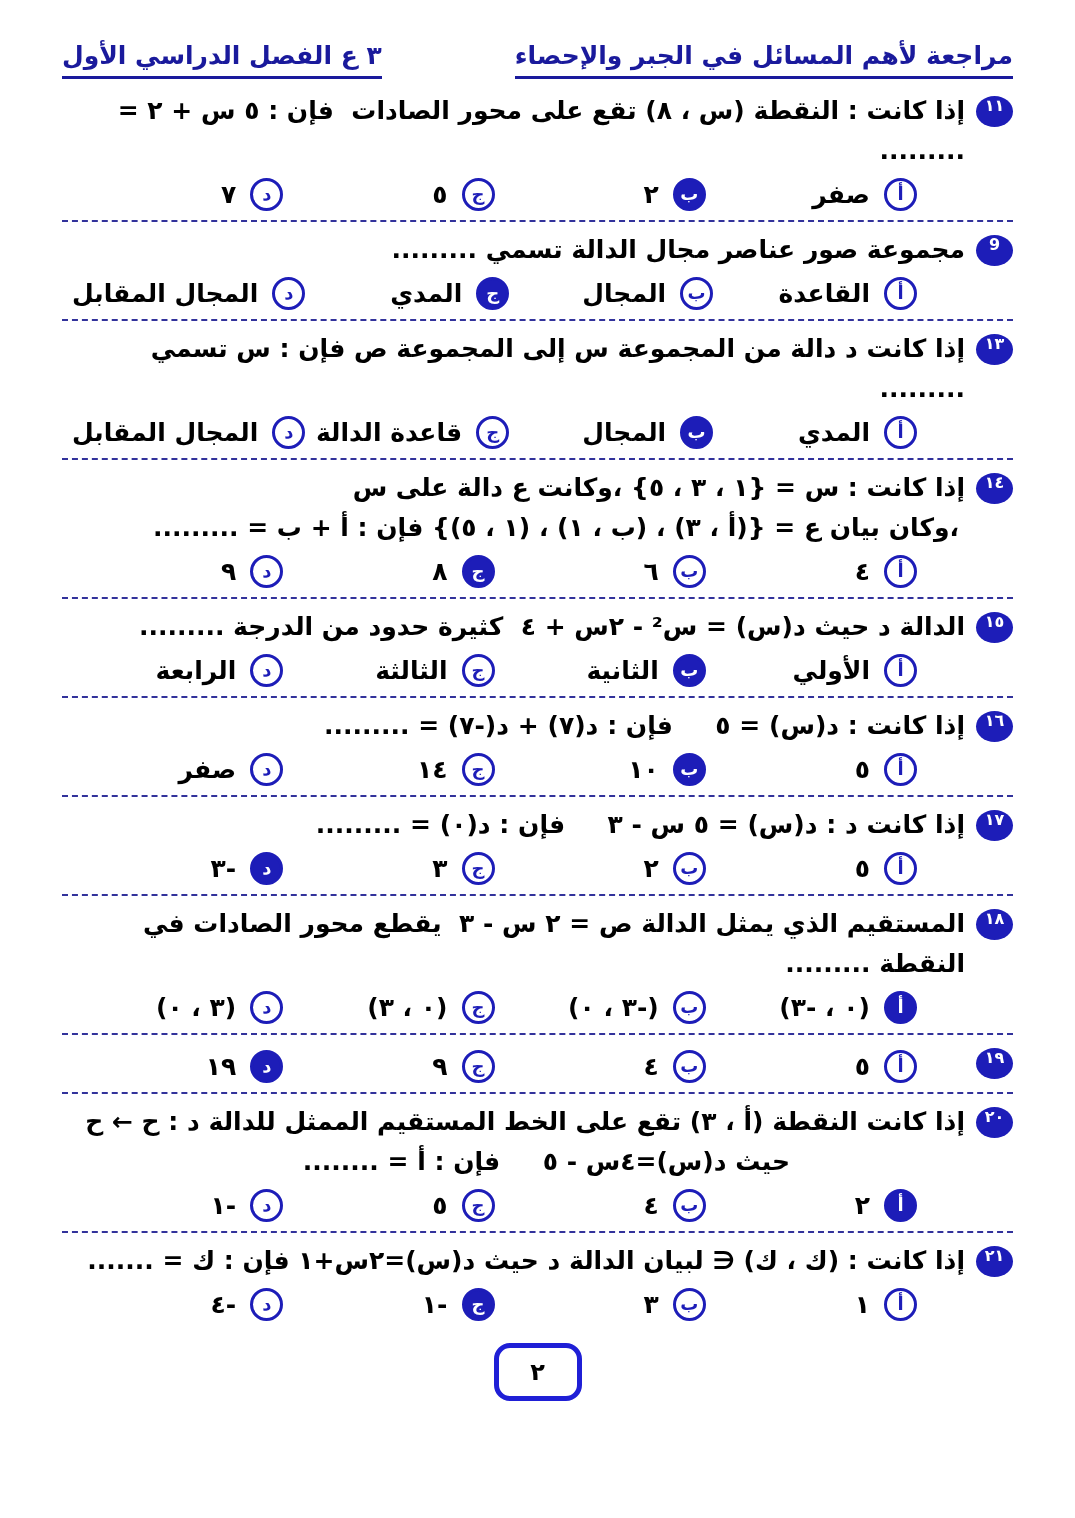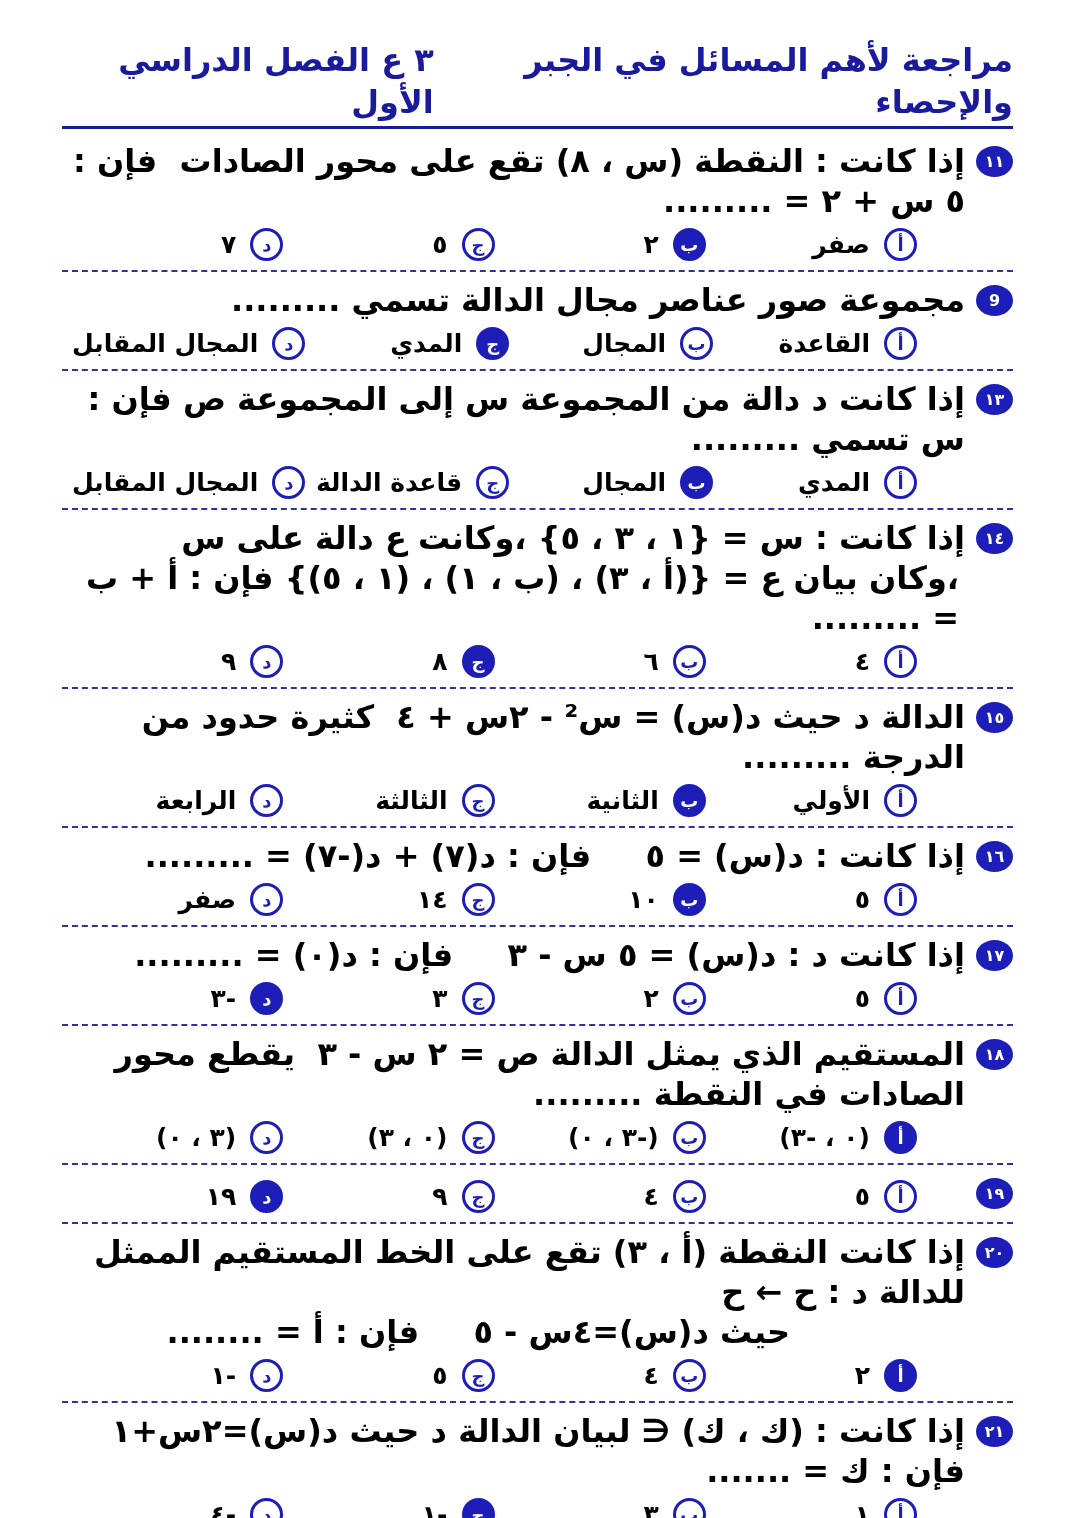--- a/index.html
+++ b/index.html
@@ -10,36 +10,36 @@
     font-weight:bold;
     direction:rtl;
     color:#000;
     overflow:hidden;
   }
   .page { padding:40px 62px 0 62px; }
 
   
   .hdr { display:flex; justify-content:space-between; align-items:flex-end; margin-bottom:4px; }
   .hdr-title {
-    color:#1a1a9c; font-size:32px; line-height:1.3;
+    color:#1a1a9c; font-size:25px; line-height:1.3;
     border-bottom:3px solid #1a1a9c; padding-bottom:3px;
   }
   .hdr-left { min-width:300px; text-align:right; }
 
   
   .question { padding-top:8px; }
   .q-head { display:flex; align-items:flex-start; }
   .badge {
     flex:0 0 auto; width:37px; height:31px; margin-top:5px; margin-left:11px;
     background:#1d1db8; border-radius:50%;
-    display:flex; align-items:center; justify-content:center;
+    display:flex; align-items:flex-start; justify-content:center;
     color:#fff; font-size:16px;
   }
   .q-body { flex:1 1 auto; min-width:0; }
-  .q-text { font-size:32px; line-height:40px; color:#000; white-space:pre-wrap; }
+  .q-text { font-size:25px; line-height:40px; color:#000; white-space:pre-wrap; }
   .q-line-2 { padding-right:175px; }
   .q-line-2:empty { display:none; }
   .question:nth-child(4) .q-line-2 { padding-right:6px; }
 
   
   .options {
     margin-top:7px; padding:0 48px 0 10px;
     display:grid; grid-template-columns:repeat(4,1fr);
     align-items:center; direction:rtl;
   }

